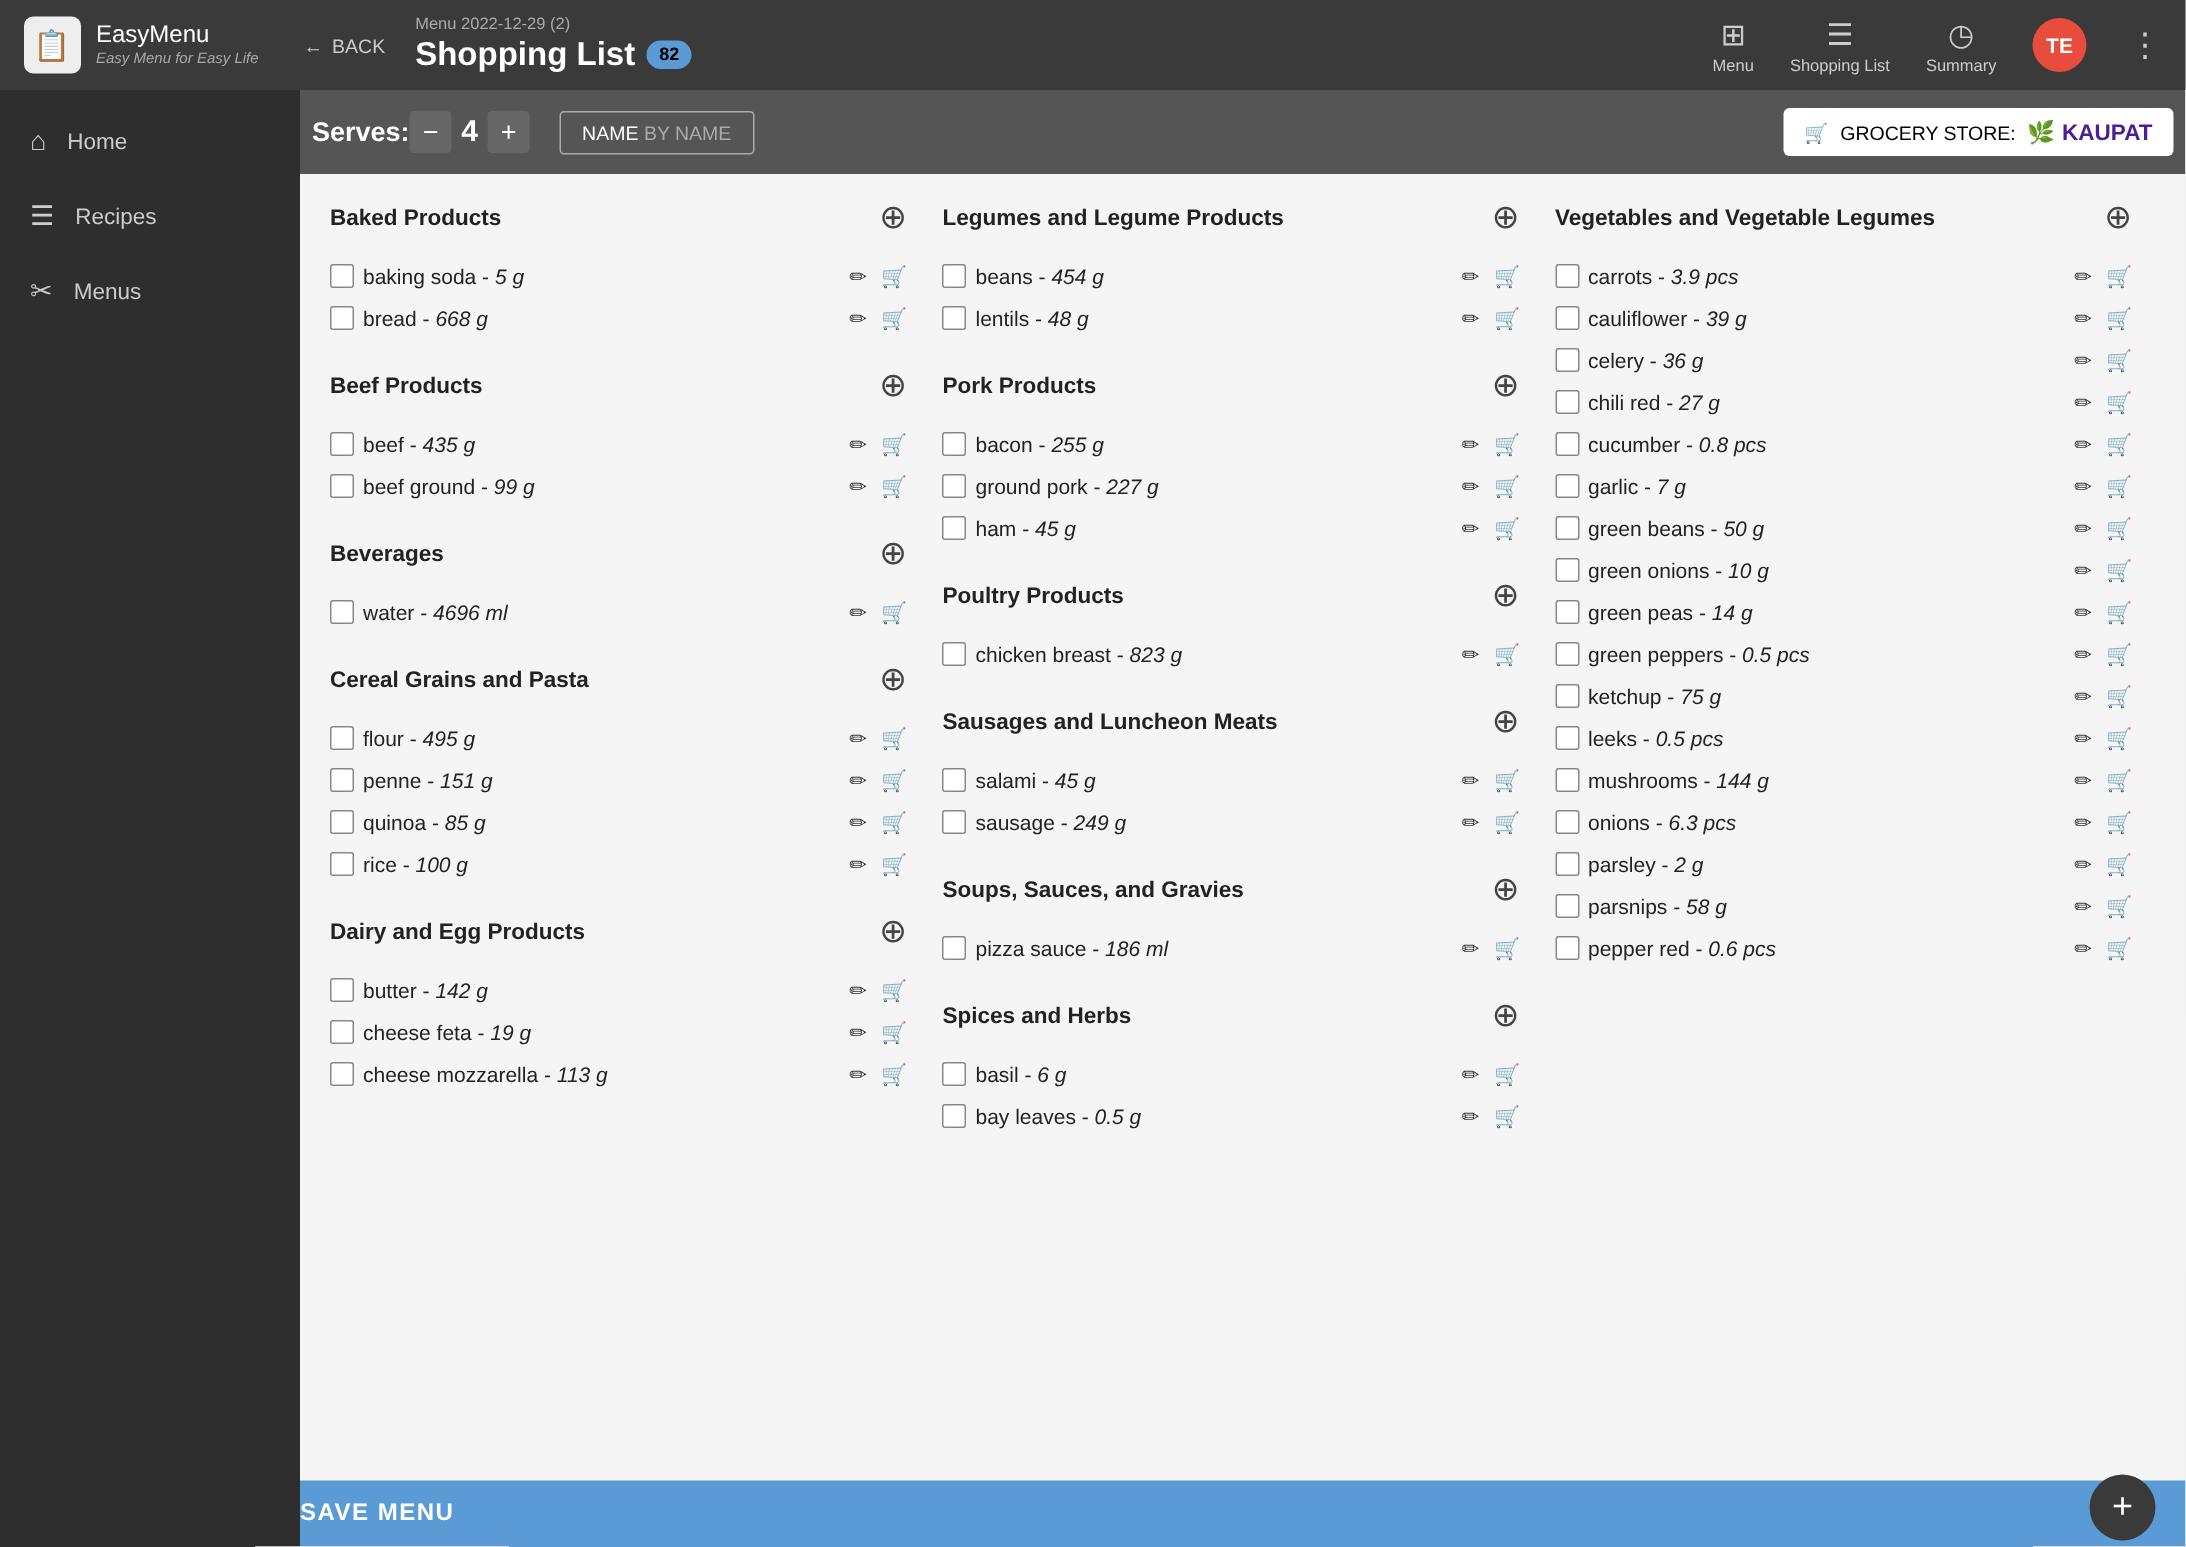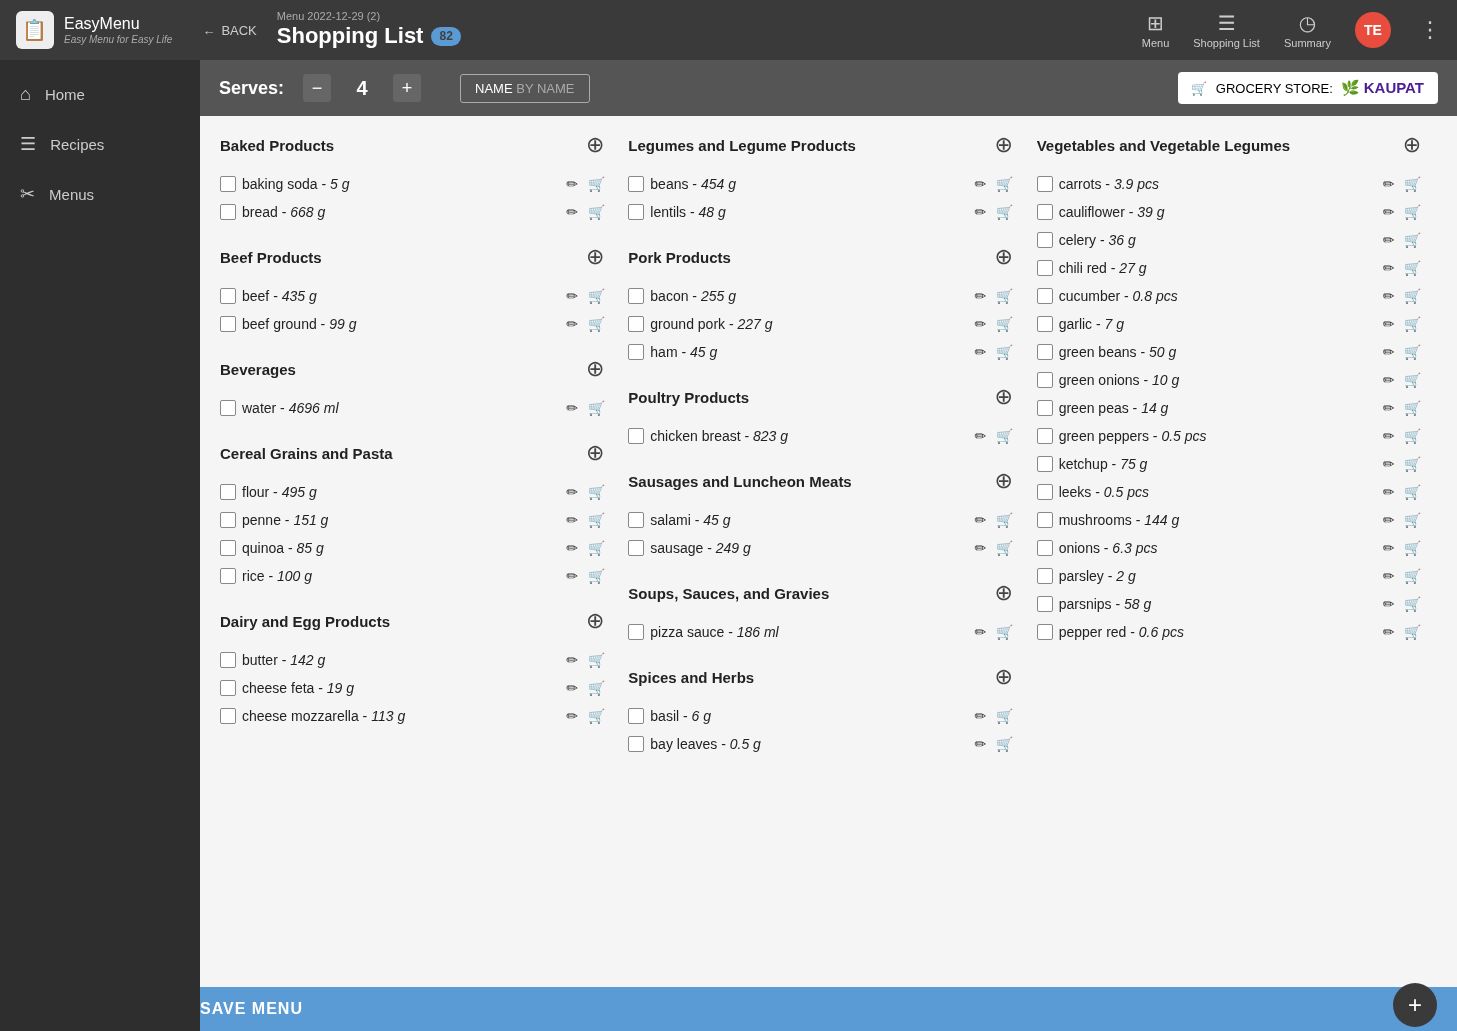--- a/index.html
+++ b/index.html
@@ -35,21 +35,21 @@
     .navbar-back {
       display: flex; align-items: center; gap: 6px;
       color: #ccc; font-size: 13px; cursor: pointer;
       margin-right: 20px;
     }
     .navbar-title-area { line-height: 1.2; }
     .navbar-subtitle { font-size: 11px; color: #aaa; }
     .navbar-title { font-size: 22px; font-weight: 600; color: white; display: flex; align-items: center; gap: 8px; }
     .badge {
       background: #5b9bd5;
-      color: #404040;
+      color: #000000;
       border-radius: 12px;
       padding: 2px 8px;
       font-size: 12px;
       font-weight: bold;
     }
     .navbar-right {
       margin-left: auto;
       display: flex;
       align-items: center;
       gap: 24px;
@@ -97,24 +97,24 @@
       flex: 1;
       display: flex;
       flex-direction: column;
       overflow: hidden;
       background: #f5f5f5;
     }
 
     
     .toolbar {
       background: #555;
-      padding: 12px 19px;
+      padding: 12px 8px;
       display: flex;
       align-items: center;
-      gap: 19px;
+      gap: 0;
       flex-shrink: 0;
     }
     .serves-label { color: white; font-size: 18px; font-weight: bold; }
     .serves-btn {
       width: 28px; height: 28px;
       background: #666;
       border: none;
       color: white;
       font-size: 18px;
       cursor: pointer;

